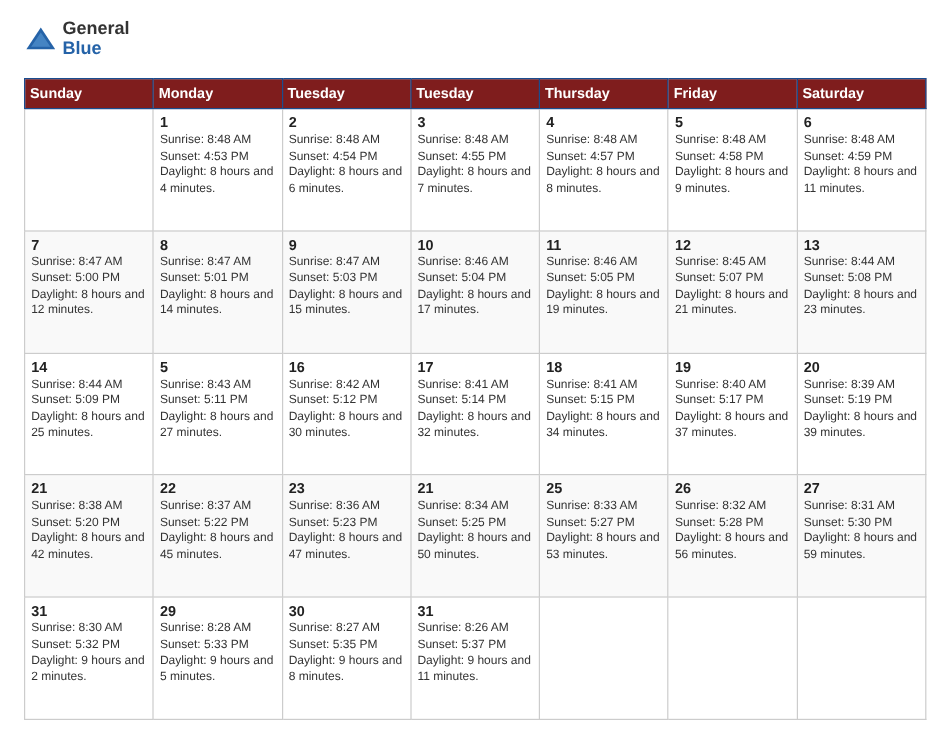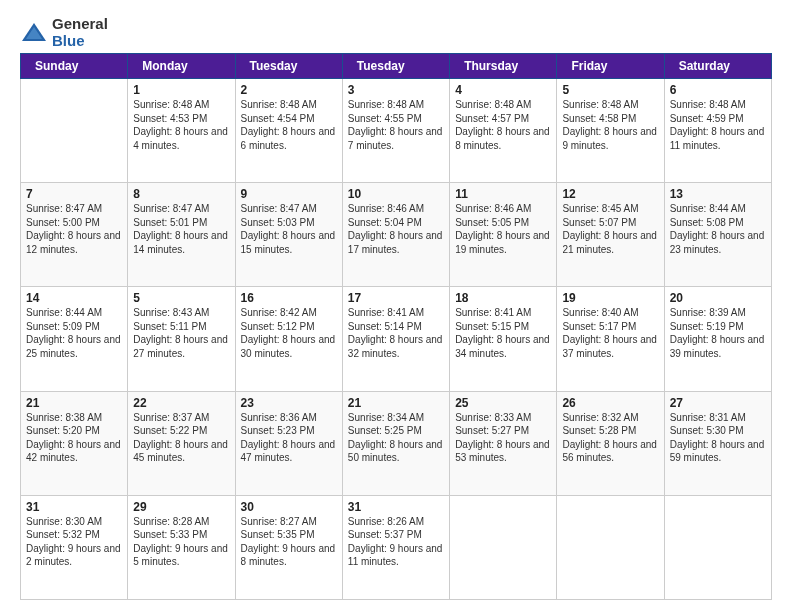--- a/index.html
+++ b/index.html
@@ -14,21 +14,21 @@
       width: 792px;
       height: 612px;
       padding: 16px 20px 12px 20px;
       display: flex;
       flex-direction: column;
     }
     .header {
       display: flex;
       justify-content: space-between;
       align-items: flex-start;
-      margin-bottom: 4px;
+      margin-bottom: 16px;
     }
     .logo {
       display: flex;
       align-items: center;
       gap: 4px;
     }
     .logo-text {
       display: flex;
       flex-direction: column;
       line-height: 1.1;
@@ -59,25 +59,25 @@
     .location {
       font-size: 14px;
       color: #444;
     }
     table {
       width: 100%;
       border-collapse: collapse;
       flex: 1;
     }
     thead tr th {
-      background: #4c1d95;
+      background: #7f1d1d;
       color: #fff;
       font-size: 12px;
       font-weight: bold;
-      padding: 5px 14px;
+      padding: 5px 4px;
       text-align: left;
       border: 1px solid #1a4d8f;
     }
     tbody tr td {
       border: 1px solid #ccc;
       vertical-align: top;
       padding: 4px 5px;
       font-size: 10.5px;
       color: #333;
       width: calc(100% / 7);

